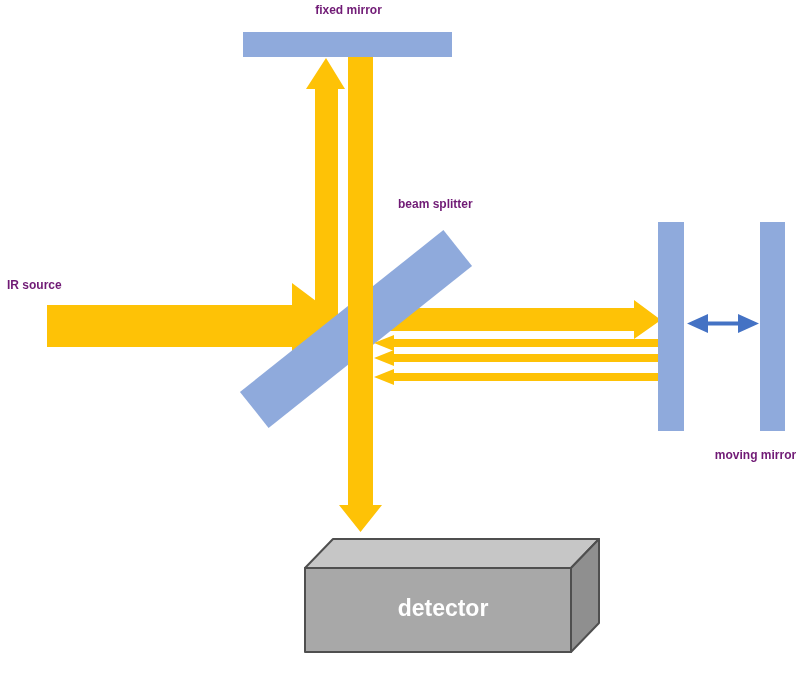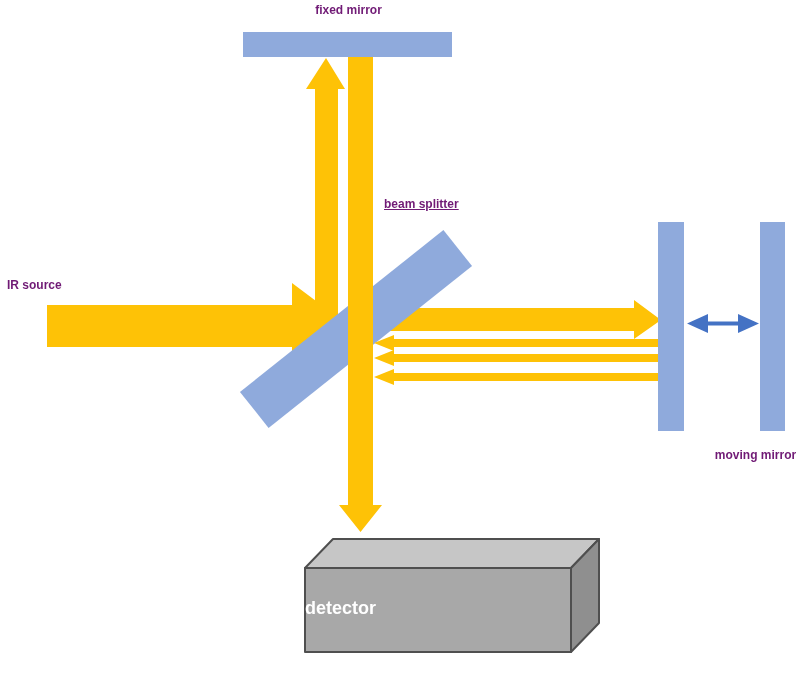--- a/index.html
+++ b/index.html
@@ -13,27 +13,28 @@
   .stage svg{position:absolute;left:0;top:0;}
   .lbl{
     position:absolute;
     color:#701a75;
     font-weight:700;
     font-size:12px;
     line-height:22px;
     white-space:nowrap;
   }
   .lbl-fixed-mirror{left:244px;top:-1px;width:209px;text-align:center;}
-  .lbl-beam-splitter{left:384px;top:193px;text-decoration:underline;}
+  .lbl-beam-splitter{left:398px;top:193px;}
   .lbl-ir-source{left:7px;top:274px;}
   .lbl-moving-mirror{left:678px;top:444px;width:155px;text-align:center;}
   .lbl-detector{
     left:305px;top:597px;width:276px;
+    text-align:center;
     color:#ffffff;
-    font-size:18px;
+    font-size:23px;
     font-weight:700;
   }
 </style>
 </head>
 <body>
 
 <div class="stage">
 
   <svg width="800" height="680" viewBox="0 0 800 680">
 

